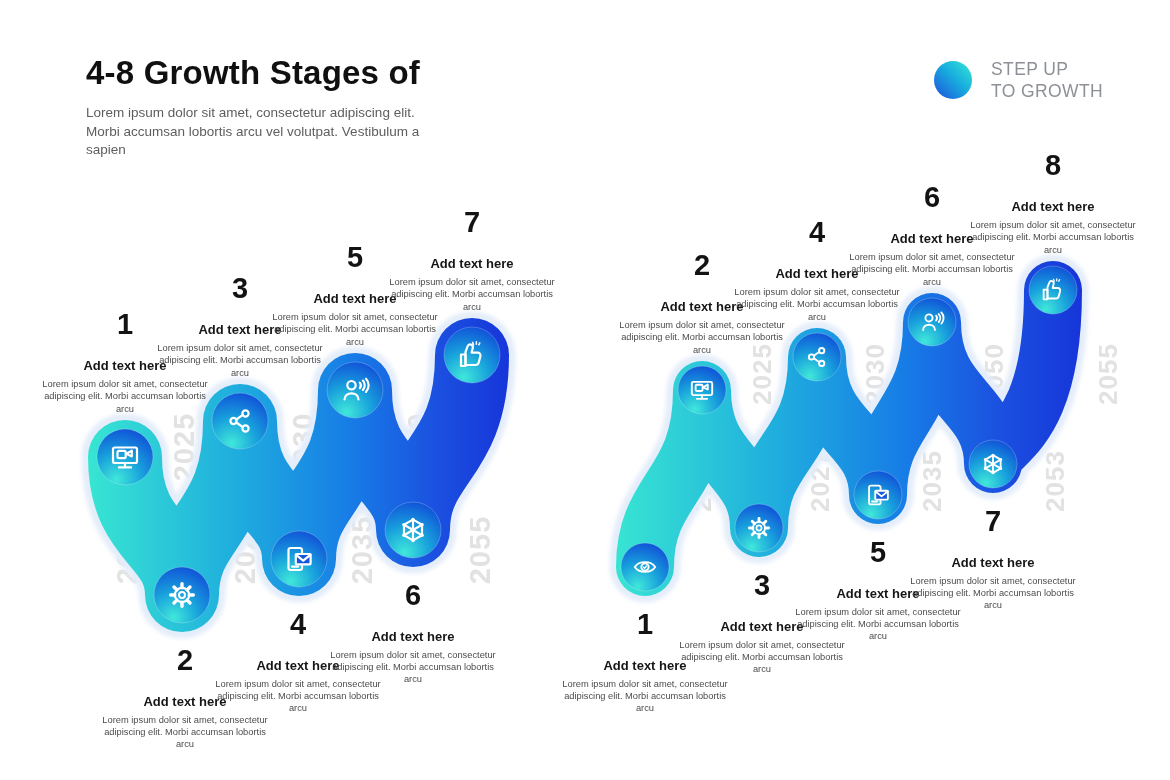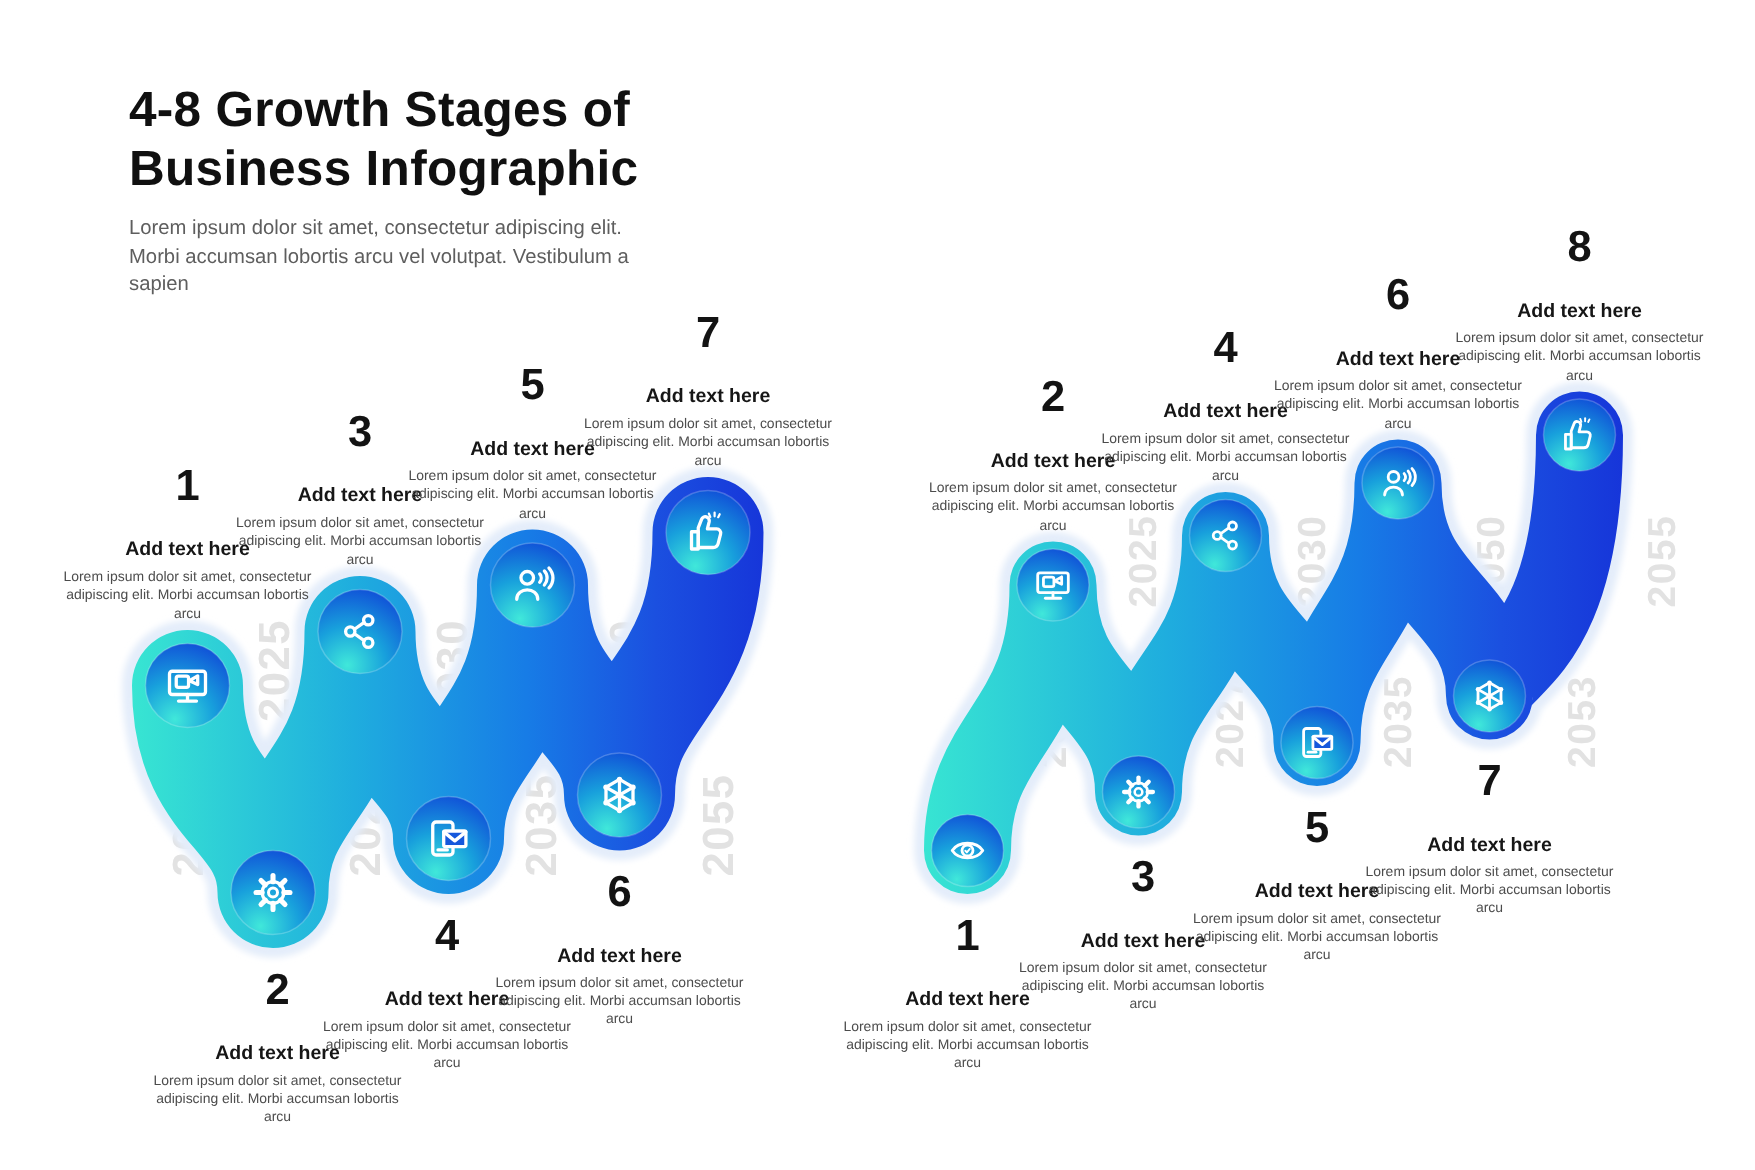--- a/index.html
+++ b/index.html
@@ -108,25 +108,31 @@
         <path d="M-12,0 C-7,-7.6 7,-7.6 12,0 C7,7.6 -7,7.6 -12,0 Z"></path>
         <circle r="4.3"></circle>
         <path class="thin" d="M-1.7,0.2 l1.2,1.3 l2.3,-2.7"></path>
       </g>
     </defs>
   </svg>
 
   <div class="header">
     <div class="title">
       <div>4-8 Growth Stages of</div>
-      <div>Business Infographic</div>
     </div>
     <div class="subtitle">Lorem ipsum dolor sit amet, consectetur adipiscing elit. Morbi accumsan lobortis arcu vel volutpat. Vestibulum a sapien</div>
   </div>
 
+  <div class="logo">
+    <div class="logo-circle"></div>
+    <div class="logo-text">
+      <div>STEP UP</div>
+      <div>TO GROWTH</div>
+    </div>
+  </div>
 
   <div id="years-layer">
       <div class="year big" style="left: 127px; top: 550px; color: rgb(226, 226, 226);">2023</div>
       <div class="year big" style="left: 184px; top: 447px; color: rgb(226, 226, 226);">2025</div>
       <div class="year big" style="left: 245px; top: 550px; color: rgb(226, 226, 226);">2027</div>
       <div class="year big" style="left: 303px; top: 447px; color: rgb(226, 226, 226);">2030</div>
       <div class="year big" style="left: 362px; top: 550px; color: rgb(226, 226, 226);">2035</div>
       <div class="year big" style="left: 418px; top: 447px; color: rgb(226, 226, 226);">2050</div>
       <div class="year big" style="left: 480px; top: 550px; color: rgb(226, 226, 226);">2055</div>
       <div class="year small" style="left: 702px; top: 481px; color: rgb(226, 226, 226);">2023</div>

